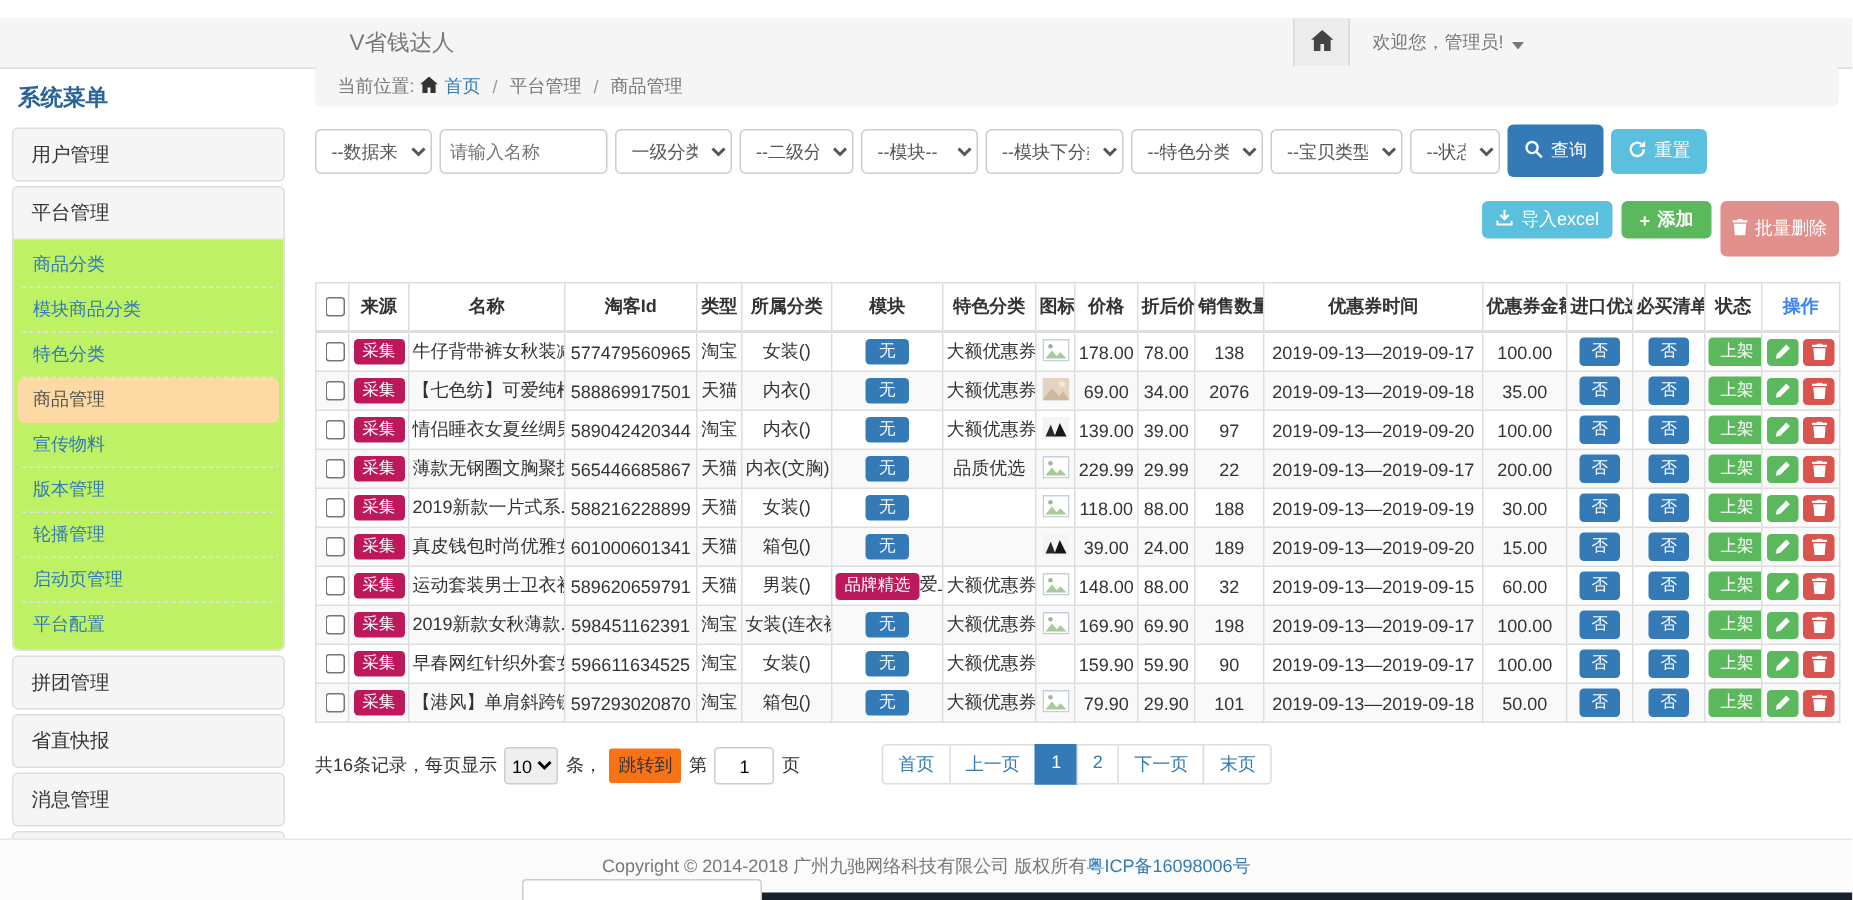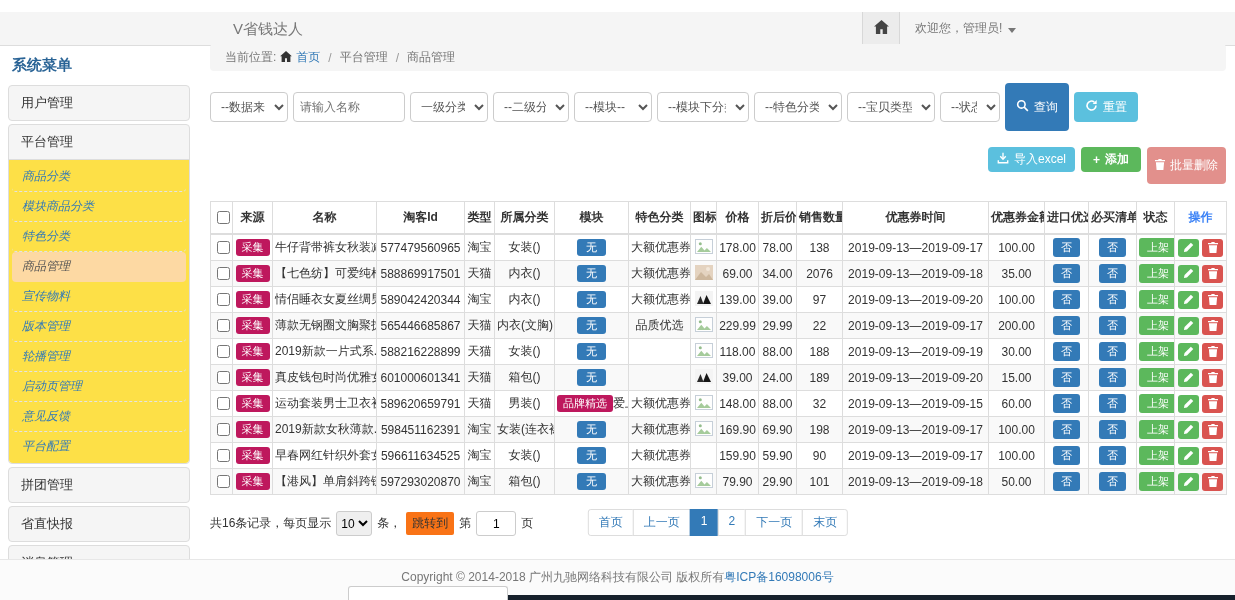--- a/index.html
+++ b/index.html
@@ -10,35 +10,35 @@
   .brand{position:absolute;left:233px;top:0;line-height:33px;font-size:15px;color:#777;}
   .topbar-right{position:absolute;left:862px;top:0;height:33px;display:flex;align-items:stretch;}
   .home-box{width:36px;display:flex;align-items:center;justify-content:center;background:#ececec;
             border-left:1px solid #d8d8d8;border-right:1px solid #d8d8d8;cursor:pointer;}
   .welcome{display:flex;align-items:center;gap:6px;padding:0 15px;color:#777;cursor:pointer;}
   
   .sidebar{position:absolute;left:8px;top:50px;width:182px;}
   .sidebar-title{color:#2a6496;font-weight:bold;font-size:15px;padding:6px 4px 10px;}
   .s-panel{background:#f5f5f5;border:1px solid #ddd;border-radius:4px;margin-bottom:3px;}
   .s-head{padding:8px 12px;font-size:13px;color:#333;cursor:pointer;}
-  .s-body{background:#fde047;border-top:1px solid #ddd;border-radius:0 0 4px 4px;padding:2px 3px;font-style:italic;}
+  .s-body{background:#bef264;border-top:1px solid #ddd;border-radius:0 0 4px 4px;padding:2px 3px;}
   .s-sub{display:block;padding:6px 10px;color:#337ab7;border-bottom:1px dashed #e3e3e3;cursor:pointer;border-radius:4px;text-decoration:none;}
   .s-sub:last-child{border-bottom:none;}
   .s-sub.active{background:#fdd9a3;color:#555;border-bottom-color:transparent;}
   
   .content{position:absolute;left:210px;top:44px;width:1016px;}
   .breadcrumb{background:#f5f5f5;border-radius:4px;padding:5px 15px;color:#777;display:flex;align-items:center;gap:4px;}
   .breadcrumb .link{color:#337ab7;cursor:pointer;}
   .breadcrumb .sep{color:#999;padding:0 4px;}
   .filter-row{margin-top:12px;display:flex;align-items:center;gap:5px;}
   .f-select,.f-input{height:30px;border:1px solid #ccc;border-radius:4px;background:#fff;color:#555;
                      font-size:12px;padding:0 6px;font-family:inherit;box-sizing:border-box;}
   .btn{display:inline-flex;align-items:center;gap:5px;border:none;border-radius:4px;color:#fff;
        font-size:12px;cursor:pointer;font-family:inherit;}
-  .btn-query{background:#337ab7;height:48px;padding:0 11px;}
+  .btn-query{background:#337ab7;height:35px;padding:0 11px;}
   .btn-reset{background:#5bc0de;height:30px;padding:0 11px;}
   .toolbar{margin-top:16px;display:flex;justify-content:flex-end;gap:6px;}
   .btn-import{background:#5bc0de;height:25px;padding:0 9px;}
   .btn-add{background:#5cb85c;height:25px;padding:0 12px;font-weight:bold;}
   .btn-batch{background:#e2908c;height:37px;padding:0 8px;}
   
   table{margin-top:17px;width:100%;border-collapse:collapse;table-layout:fixed;}
   th,td{border:1px solid #ddd;text-align:center;padding:3px 2px;font-size:12px;overflow:hidden;white-space:nowrap;}
   th{font-weight:bold;border-bottom-width:2px;padding:6px 2px;background:#fff;}
   tbody tr:nth-child(even){background:#f9f9f9;}
@@ -102,21 +102,20 @@
       <div class="s-head">平台管理</div>
       <div class="s-body" id="sidebar-sub">
           <a class="s-sub">商品分类</a>
           <a class="s-sub">模块商品分类</a>
           <a class="s-sub">特色分类</a>
           <a class="s-sub active">商品管理</a>
           <a class="s-sub">宣传物料</a>
           <a class="s-sub">版本管理</a>
           <a class="s-sub">轮播管理</a>
           <a class="s-sub">启动页管理</a>
-          <a class="s-sub">意见反馈</a>
           <a class="s-sub">平台配置</a>
         </div>
     </div>
     <div id="sidebar-bottom">
         <div class="s-panel">
           <div class="s-head">拼团管理</div>
         </div>
         <div class="s-panel">
           <div class="s-head">省直快报</div>
         </div>

